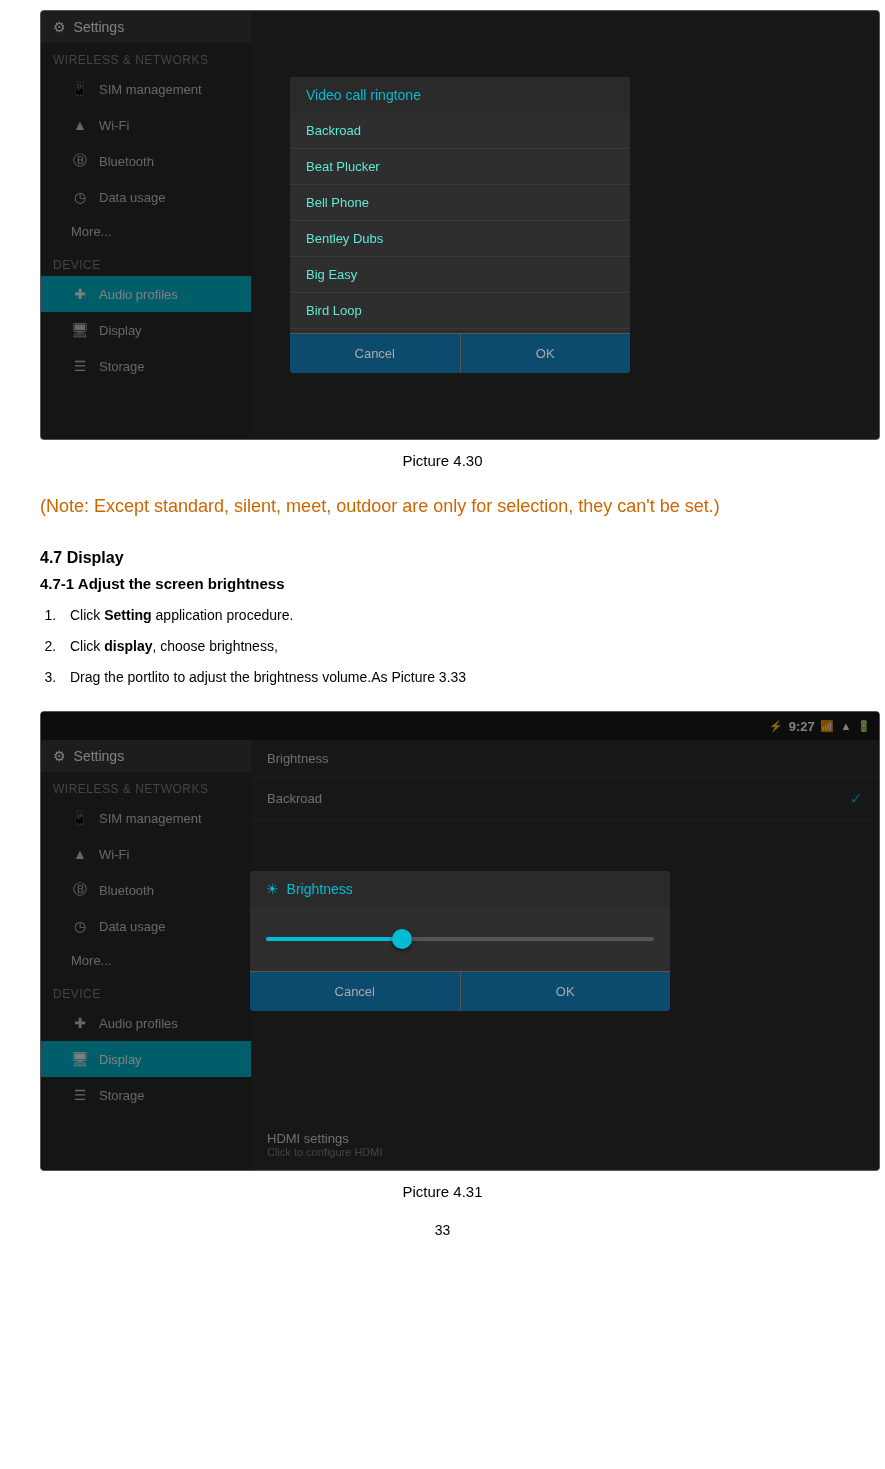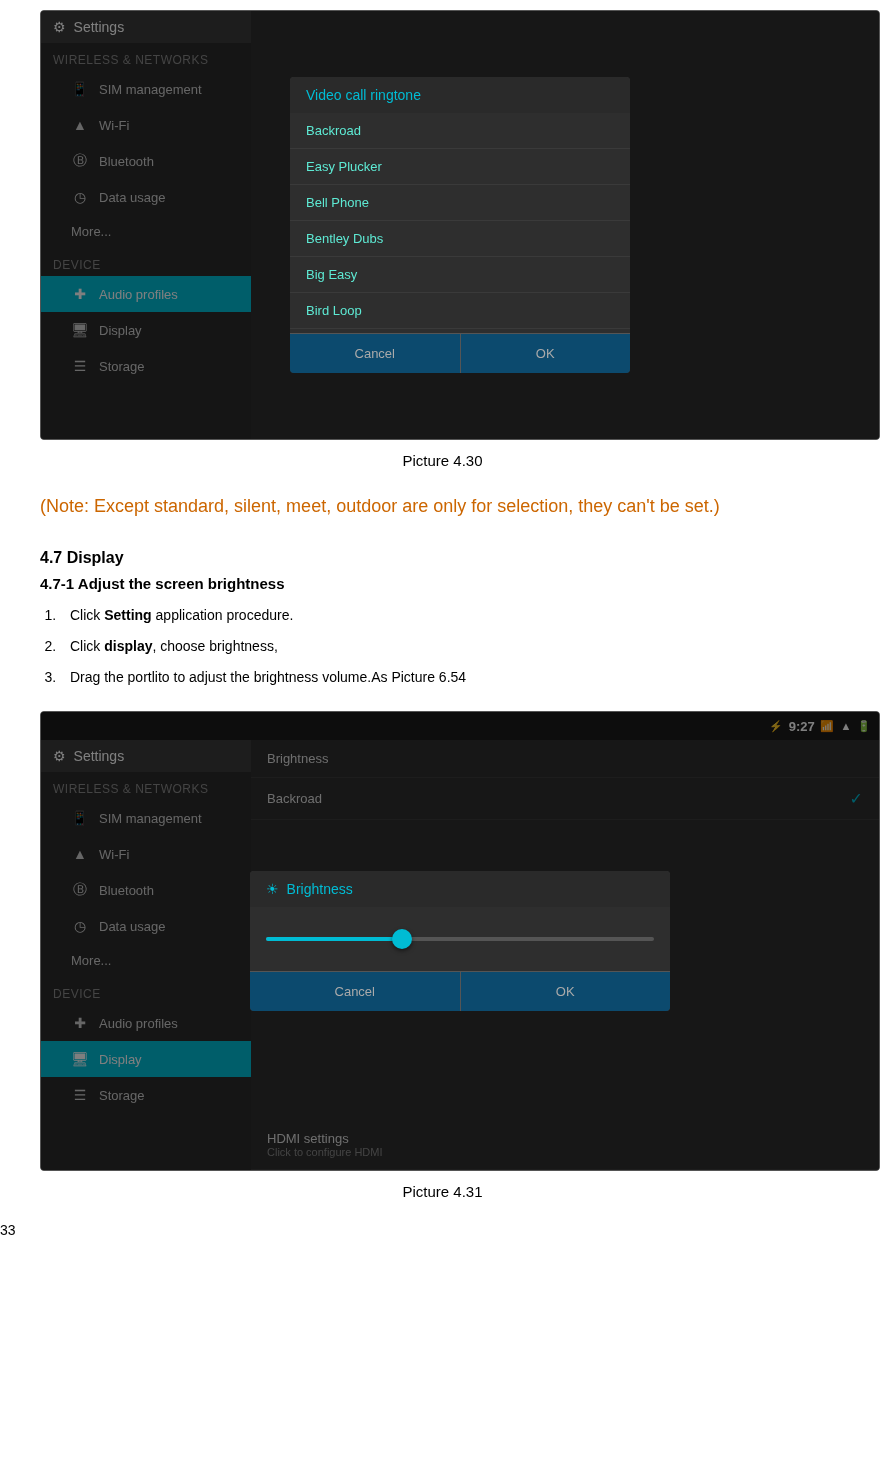--- a/index.html
+++ b/index.html
@@ -284,21 +284,21 @@
     }
 
     
     .checkmark {
       color: #00bcd4;
       font-size: 16px;
     }
 
     
     .page-number {
-      text-align: left;
+      text-align: center;
       padding: 14px 0 6px;
       color: #000;
       font-size: 14px;
     }
   </style>
 </head>
 <body>
 
 <div class="page">
 
@@ -358,21 +358,21 @@
           <div class="dialog-title">
             <span>Video call ringtone</span>
           </div>
           <div class="dialog-content">
 
           <div class="dialog-list-item">
                 <span>Backroad</span>
                 <div class="radio-circle selected" style="background: rgb(0, 188, 212); border-color: rgb(0, 188, 212);"></div>
               </div>
               <div class="dialog-list-item">
-                <span>Easy Plucker</span>
+                <span>Beat Plucker</span>
                 <div class="radio-circle"></div>
               </div>
               <div class="dialog-list-item">
                 <span>Bell Phone</span>
                 <div class="radio-circle"></div>
               </div>
               <div class="dialog-list-item">
                 <span>Bentley Dubs</span>
                 <div class="radio-circle"></div>
               </div>
@@ -402,21 +402,21 @@
 
   <div class="text-section">
     <p class="note-text">(Note: Except standard, silent, meet, outdoor are only for selection, they can't be set.)</p>
 
     <p class="section-heading">4.7 Display</p>
     <p class="sub-heading">4.7-1 Adjust the screen brightness</p>
 
     <ol class="steps-list">
       <li>Click <b>Setting</b> application procedure.</li>
       <li>Click <b>display</b>, choose brightness,</li>
-      <li>Drag the portlito to adjust the brightness volume.As Picture 6.54</li>
+      <li>Drag the portlito to adjust the brightness volume.As Picture 3.33</li>
     </ol>
   </div>
 
   <div class="text-section" style="padding-bottom:0; padding-top:8px;">
     <div class="screenshot-block" style="height:460px; position:relative;">
 
       <div class="status-bar">
         <span>⚡</span>
         <span class="time">9:27</span>
         <span>📶</span>

